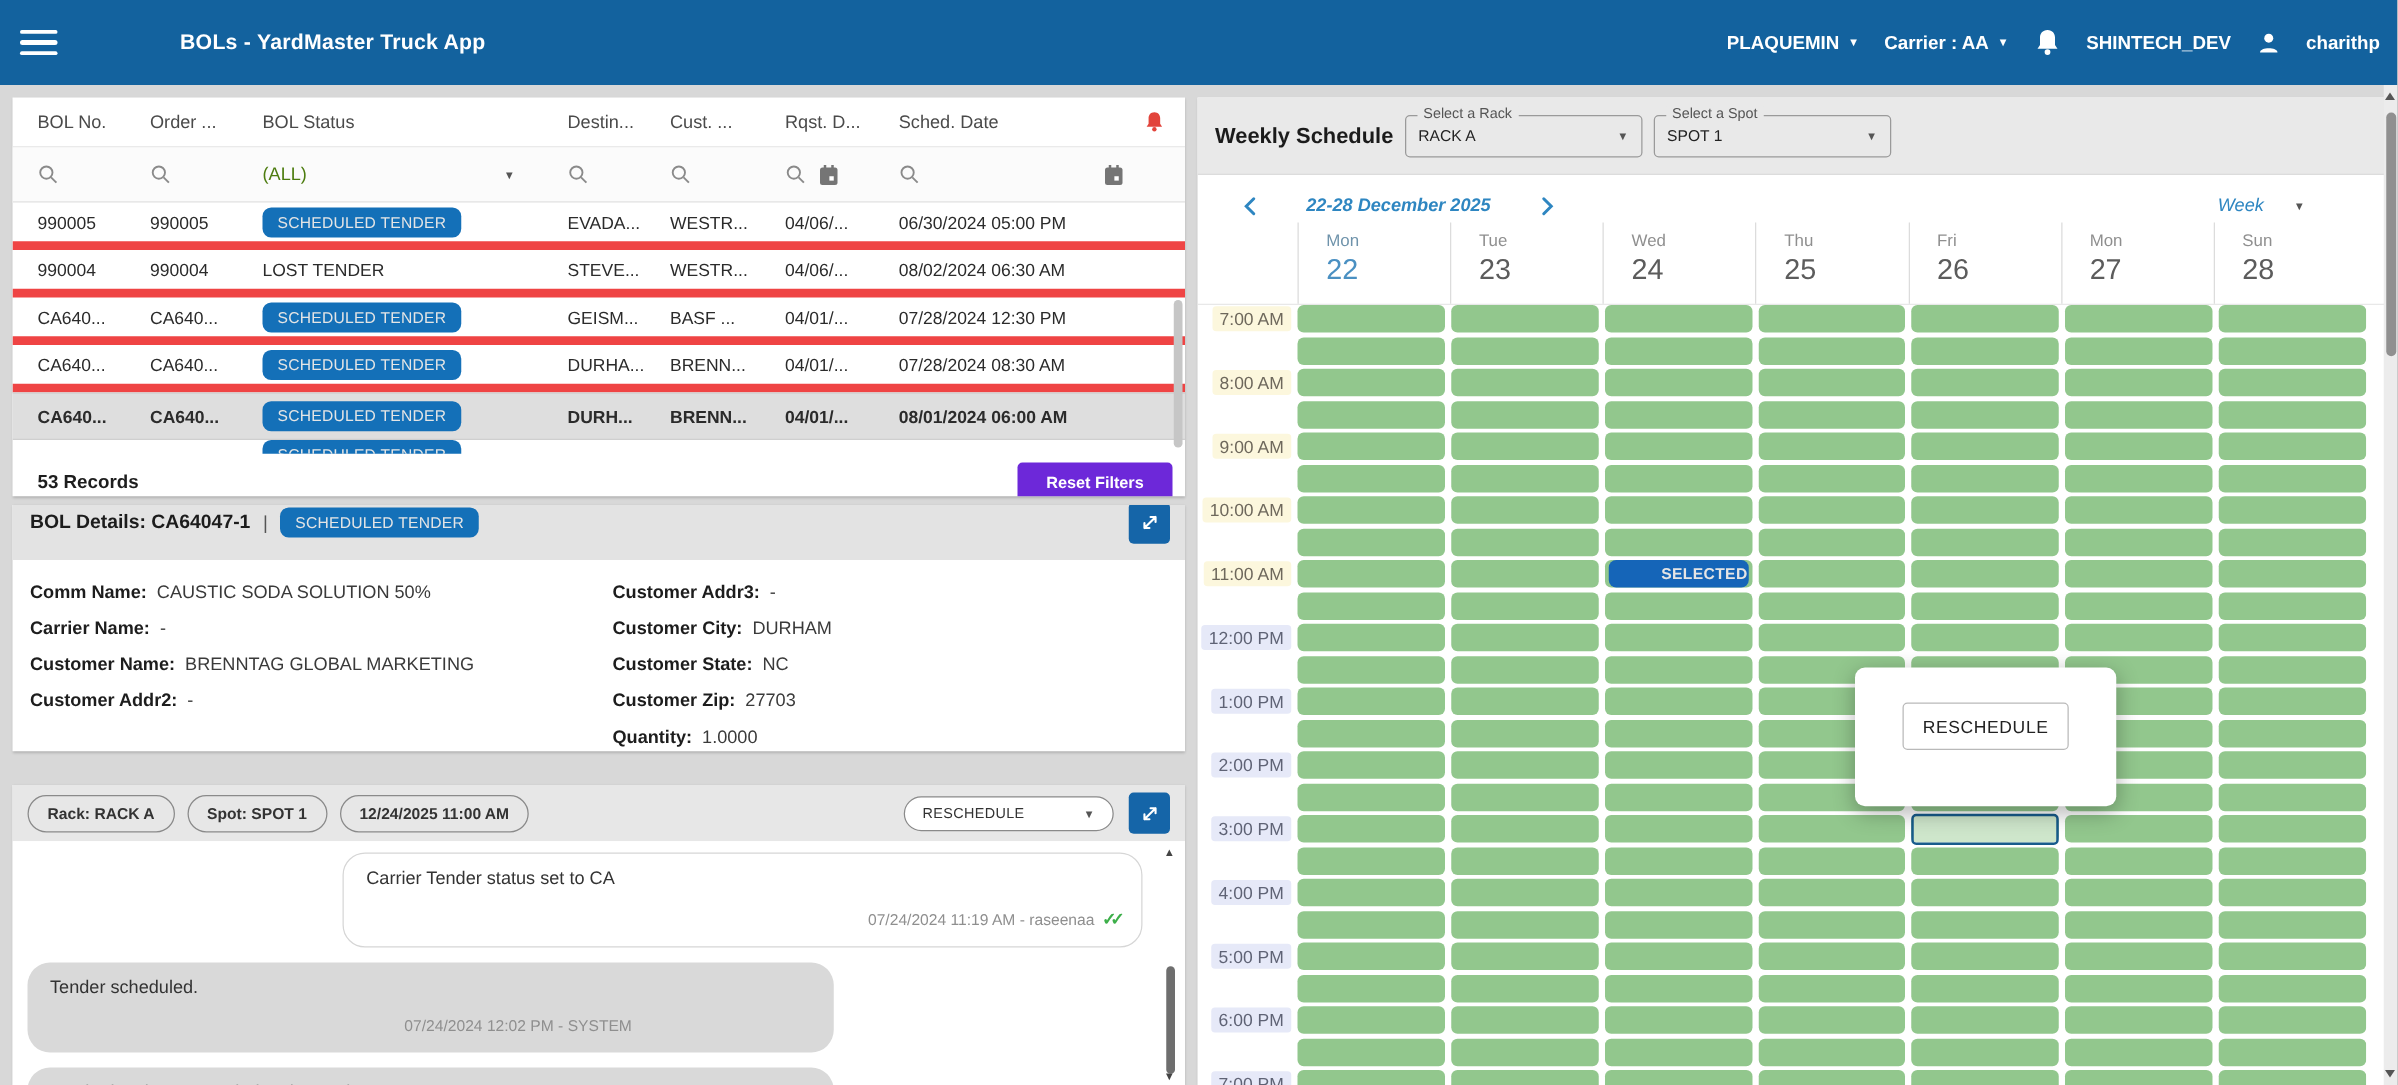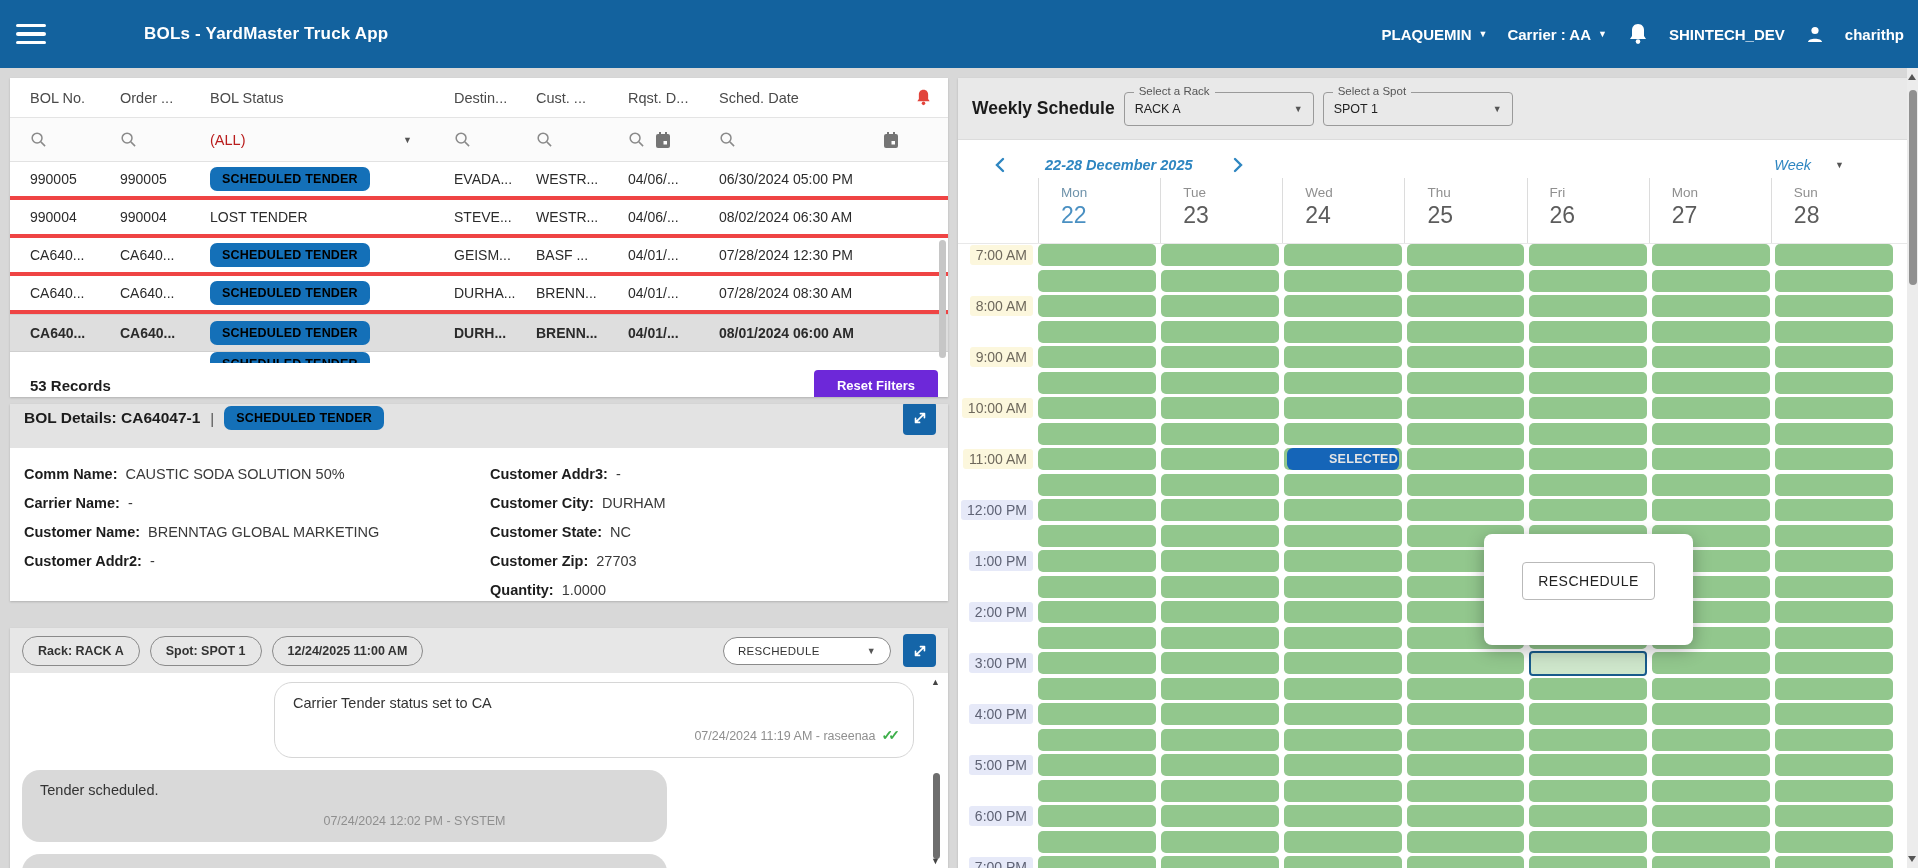--- a/index.html
+++ b/index.html
@@ -19,30 +19,30 @@
   .tb-right { margin-left:auto; display:flex; align-items:center; gap:20px; font-size:15px; font-weight:bold; white-space:nowrap; }
   .tb-item { display:flex; align-items:center; gap:7px; cursor:pointer; }
   .tb-caret { font-size:9px; line-height:1; }
   .tb-icon { display:flex; align-items:center; }
   
   .card { position:absolute; background:#fff; box-shadow:0 1px 2px rgba(0,0,0,.18); }
   .card-table { left:10px; top:78px; width:938px; height:319px; overflow:hidden; }
   .trow { display:grid; grid-template-columns:90px 90px 244px 82px 92px 91px 196px 1fr; align-items:center; padding-left:20px; }
   .thead { height:40px; color:#4a4a4a; font-size:14.5px; border-bottom:1px solid #e4e4e4; }
   .tfilter { height:44px; background:#fbfbfb; border-bottom:1px solid #e2e2e2; }
-  .tdata { height:38px; font-size:14px; color:#2b2b2b; border-bottom:4px solid #ef4444; }
+  .tdata { height:38px; font-size:14px; color:#2b2b2b; border-bottom:7px solid #ef4444; }
   .tdata.selected { background:#dedede; font-weight:bold; border-top:1px solid #cfcfcf; border-bottom:1px solid #cfcfcf; }
   .tdata.partial { height:11px; overflow:hidden; align-items:flex-start; border-bottom:none; }
   .cell-flex { display:flex; align-items:center; gap:8px; }
   .cell-between { display:flex; align-items:center; justify-content:space-between; padding-right:42px; }
   .badge {
-    display:inline-block; background:#1470B8; color:#000000; font-weight:bold;
+    display:inline-block; background:#1470B8; color:#e5e5e5; font-weight:normal;
     font-size:12.5px; padding:5px 12px; border-radius:7px; letter-spacing:.2px; white-space:nowrap;
   }
-  .filter-all { font-size:14.5px; color:#b91c1c; }
+  .filter-all { font-size:14.5px; color:#4d7c0f; }
   .caret-gray { font-size:9px; color:#555; }
   .tbl-scroll { position:absolute; right:2px; top:162px; width:7px; height:118px; background:#c6c6c6; border-radius:4px; }
   .records-row { display:flex; align-items:center; padding:0 10px 0 20px; height:36px; margin-top:4px; }
   .records-txt { font-weight:bold; font-size:15px; color:#1d1d1d; }
   .btn-blue {
     margin-left:auto; background:#6d28d9; color:#fff; font-weight:bold; font-size:13px;
     border:none; border-radius:4px; padding:8px 23px; cursor:pointer; font-family:inherit;
   }
   
   .card-details { left:10px; top:404px; width:938px; height:197px; overflow:hidden; }

